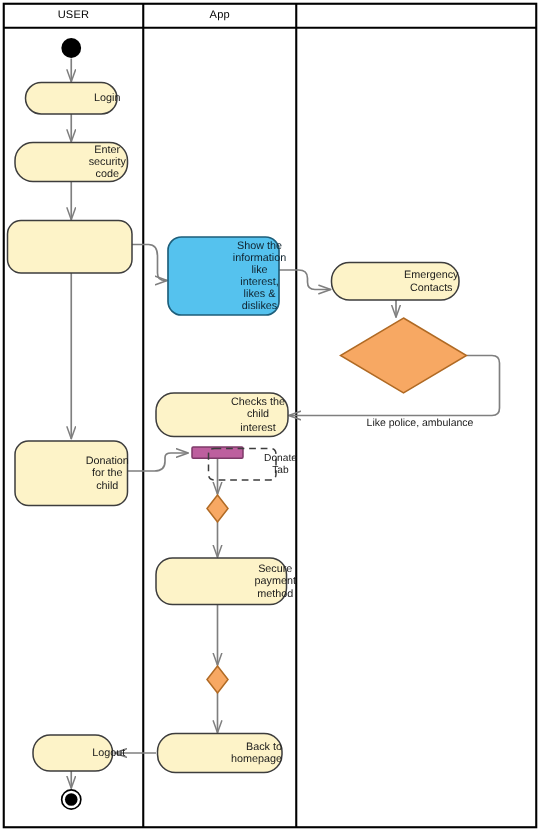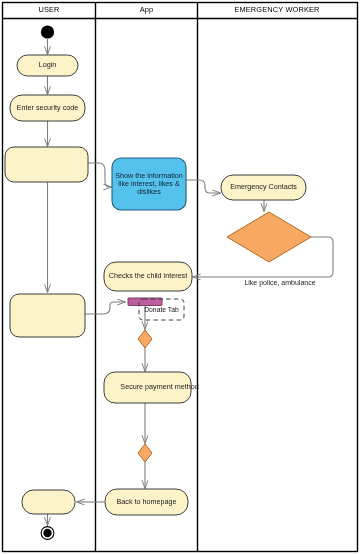--- a/index.html
+++ b/index.html
@@ -22,20 +22,21 @@
   }
   .lane-title{
     font-size:7.4px;
     letter-spacing:.15px;
     color:#000;
   }
   .node-label{
     font-size:7.2px;
     display:flex;align-items:center;justify-content:center;
     box-sizing:border-box;
+    padding-left:48px;
   }
   .node-label.blue{color:#10232e;}
   .tiny-note{font-size:6.8px;color:#1a1a1a;}
   .edge-note{font-size:7px;color:#1a1a1a;}
 </style>
 </head>
 <body>
 
 <div id="diagram">
 
@@ -157,38 +158,39 @@
     </g>
 
     <g>
       <circle cx="47.5" cy="533" r="6.4" fill="#ffffff" stroke="#000000" stroke-width="1.1"></circle>
       <circle cx="47.5" cy="533" r="4.2" fill="#000000"></circle>
     </g>
   </svg>
 
   <div class="lbl lane-title" style="left:3px;top:5.5px;width:92px;">USER</div>
   <div class="lbl lane-title" style="left:96px;top:5.5px;width:101px;">App</div>
-  <div class="lbl lane-title" style="left:198px;top:5.5px;width:158px;">EMERGENCY WORKER</div>
 
   <div class="lbl node-label" style="left:17px;top:55px;width:61px;height:21px;">Login</div>
 
   <div class="lbl node-label" style="left:10px;top:95px;width:75px;height:26px;">Enter security code</div>
 
 
   <div class="lbl node-label blue" style="left:112px;top:158px;width:74px;height:52px;">Show the information
 like interest, likes &amp;
 dislikes</div>
 
   <div class="lbl node-label" style="left:221px;top:175px;width:85px;height:25px;">Emergency Contacts</div>
 
   <div class="lbl node-label" style="left:104px;top:262px;width:88px;height:29px;">Checks the child interest</div>
 
+  <div class="lbl node-label" style="left:10px;top:294px;width:75px;height:43px;">Donation for the child</div>
 
   <div class="lbl tiny-note node-label" style="left:139px;top:299px;width:45px;height:21px;">Donate Tab</div>
 
   <div class="lbl node-label" style="left:116px;top:372px;width:87px;height:31px;">Secure payment method</div>
 
   <div class="lbl node-label" style="left:105px;top:489px;width:83px;height:26px;text-align:right;">Back to homepage</div>
 
+  <div class="lbl node-label" style="left:22px;top:490px;width:53px;height:24px;">Logout</div>
 
   <div class="lbl edge-note" style="left:225px;top:279px;width:110px;">Like police, ambulance</div>
 
 </div>
 
 </body></html>

